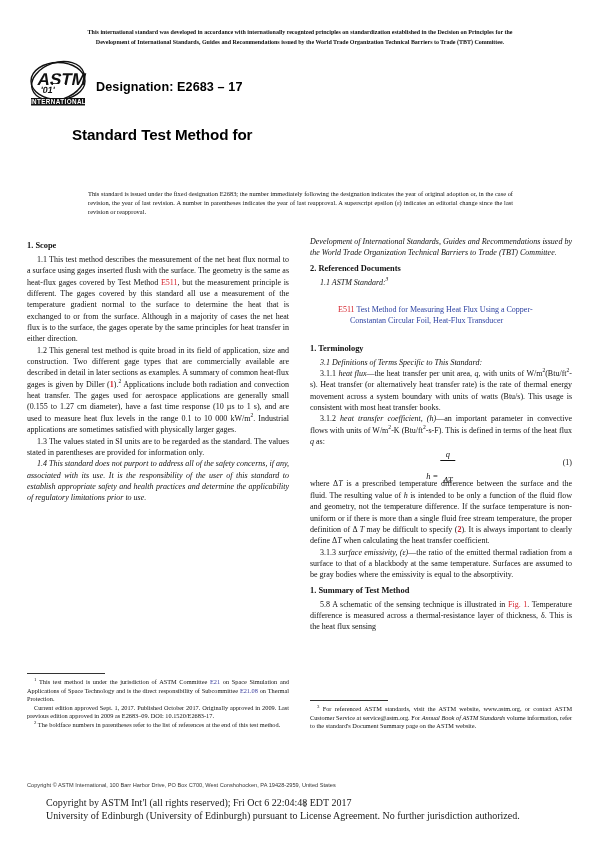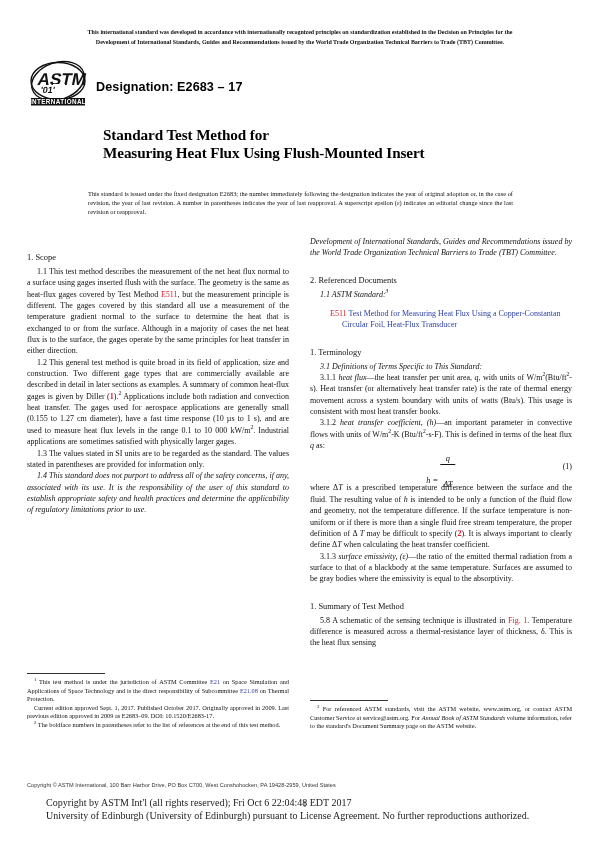--- a/index.html
+++ b/index.html
@@ -49,23 +49,23 @@
     font-size: 12.6px;
     font-weight: bold;
     letter-spacing: 0.1px;
     color: #000;
     margin-top: 8px;
   }
 
   
   .doc-title {
     position: absolute;
-    left: 103px; top: 126px;
+    left: 72px; top: 126px;
     width: 470px;
-    font-family: Liberation Serif, serif;
+    font-family: Liberation Sans, sans-serif;
     font-size: 15.2px;
     font-weight: bold;
     line-height: 18.4px;
     color: #000;
     letter-spacing: -0.1px;
   }
   .doc-title sup {
     font-size: 9px;
     vertical-align: super;
     line-height: 0;
@@ -88,22 +88,22 @@
     width: 262px;
     font-size: 8.0px;
     line-height: 11.35px;
     text-align: justify;
   }
   .col-left  { left: 27px; }
   .col-right { left: 310px; }
 
   h2.sec {
     font-size: 8.4px;
-    font-weight: normal;
-    margin: 16px 0 2px 0;
+    font-weight: bold;
+    margin: 4px 0 2px 0;
     padding: 0;
     text-align: left;
     line-height: 12px;
   }
   .sec-gap { margin-top: 9px; }
 
   p.para {
     margin: 0;
     padding: 0;
     text-indent: 10px;
@@ -119,21 +119,21 @@
   .linkblue { color: #3a3f9e; }
   sup { font-size: 5.6px; vertical-align: super; line-height: 0; }
 
   
   .subhead {
     text-indent: 10px;
     font-style: italic;
     margin: 0;
   }
   .ref-entry {
-    margin: 8px;
+    margin: 16px;
     padding-left: 24px;
     text-indent: -12px;
     text-align: left;
     line-height: 11.35px;
   }
 
   
   .equation-row {
     position: relative;
     margin: 4px 0 3px 0;
@@ -235,21 +235,20 @@
       </g>
       <rect x="2" y="38" width="54" height="7.5" fill="#111"></rect>
       <text x="29" y="44" text-anchor="middle" fill="#fff" font-family="'Liberation Sans', sans-serif" font-weight="bold" font-size="6.3" letter-spacing="0.4">INTERNATIONAL</text>
     </svg>
   </div>
 
   <div class="designation">Designation: E2683 – 17</div>
 
   <div class="doc-title">
     <div>Standard Test Method for</div>
-    <div>Measuring Heat Flux Using Flush-Mounted Insert</div>
   </div>
 
   <div class="issued-note">This standard is issued under the fixed designation E2683; the number immediately following the designation indicates the year of original adoption or, in the case of revision, the year of last revision. A number in parentheses indicates the year of last reapproval. A superscript epsilon (ε) indicates an editorial change since the last revision or reapproval.</div>
 
   <div class="col col-left">
 
     <h2 class="sec">1. Scope</h2>
 
     <p class="para">1.1 This test method describes the measurement of the net heat flux normal to a surface using gages inserted flush with the surface. The geometry is the same as heat-flux gages covered by Test Method <span class="red">E511</span>, but the measurement principle is different. The gages covered by this standard all use a measurement of the temperature gradient normal to the surface to determine the heat that is exchanged to or from the surface. Although in a majority of cases the net heat flux is to the surface, the gages operate by the same principles for heat transfer in either direction.</p>
 
@@ -313,18 +312,18 @@
       <div class="footnotes">
         <p><sup>3</sup><span> For referenced ASTM standards, visit the ASTM website, www.astm.org, or contact ASTM Customer Service at service@astm.org. For </span><span class="ital">Annual Book of ASTM Standards</span><span> volume information, refer to the standard's Document Summary page on the ASTM website.</span></p>
       </div>
     </div>
   </div>
 
   <div class="footer-copy">Copyright © ASTM International, 100 Barr Harbor Drive, PO Box C700, West Conshohocken, PA 19428-2959, United States</div>
 
   <div class="footer-license">
     <div>Copyright by ASTM Int'l (all rights reserved); Fri Oct  6 22:04:48 EDT 2017</div>
-    <div>University of Edinburgh (University of Edinburgh) pursuant to License Agreement. No further reproductions authorized.</div>
+    <div>University of Edinburgh (University of Edinburgh) pursuant to License Agreement. No further jurisdiction authorized.</div>
   </div>
 
   <div class="page-number">1</div>
 
 </div>
 
 </body></html>

